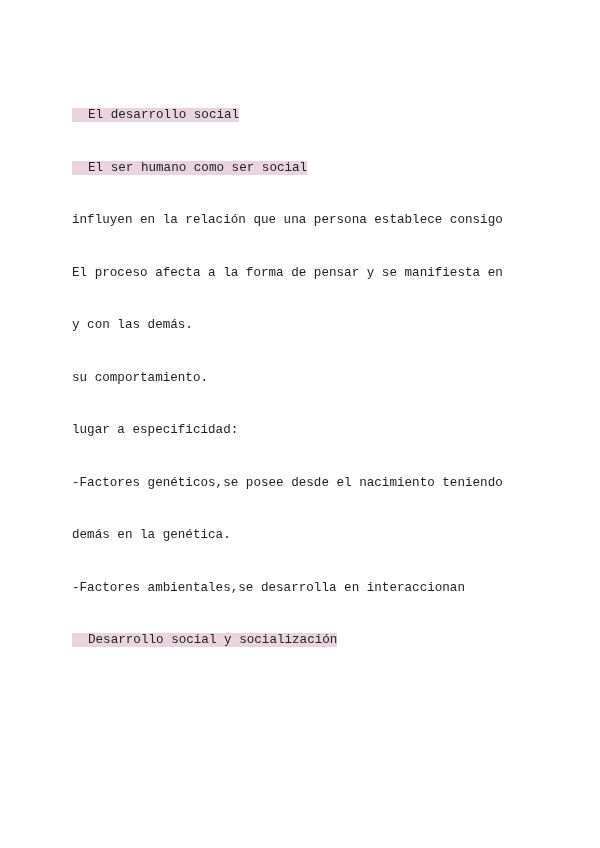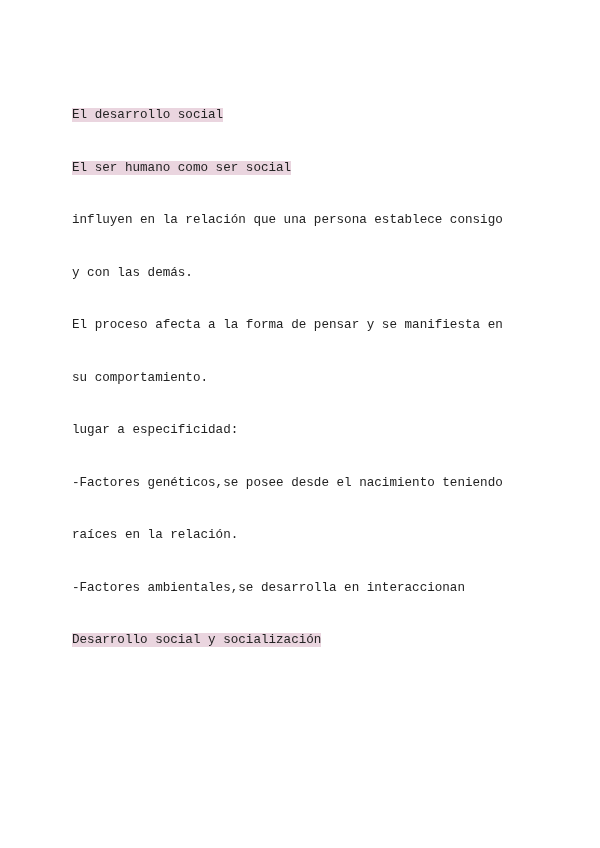--- a/index.html
+++ b/index.html
@@ -23,35 +23,36 @@
     line-height: 17.5px;
     color: #222222;
     white-space: pre;
   }
   .line {
     display: block;
     height: 17.5px;
   }
   .hl-pink {
     background: #ead5df;
+    padding-left: 16px;
   }
 </style>
 </head>
 <body>
 
 <div class="page">
   <span class="line"><span class="hl-pink">El desarrollo social</span></span>
   <span class="line"><span class="hl-pink">El ser humano como ser social</span></span>
   <span class="line">influyen en la relación que una persona establece consigo</span>
+  <span class="line">El proceso afecta a la forma de pensar y se manifiesta en</span>
   <span class="line">y con las demás.</span>
-  <span class="line">El proceso afecta a la forma de pensar y se manifiesta en</span>
   <span class="line">su comportamiento.</span>
   <span class="line">lugar a especificidad:</span>
   <span class="line">-Factores genéticos,se posee desde el nacimiento teniendo</span>
-  <span class="line">raíces en la relación.</span>
+  <span class="line">demás en la genética.</span>
   <span class="line">-Factores ambientales,se desarrolla en interaccionan</span>
   <span class="line"><span class="hl-pink">Desarrollo social y socialización</span></span>
   
   
   
   
   
   
   
   

